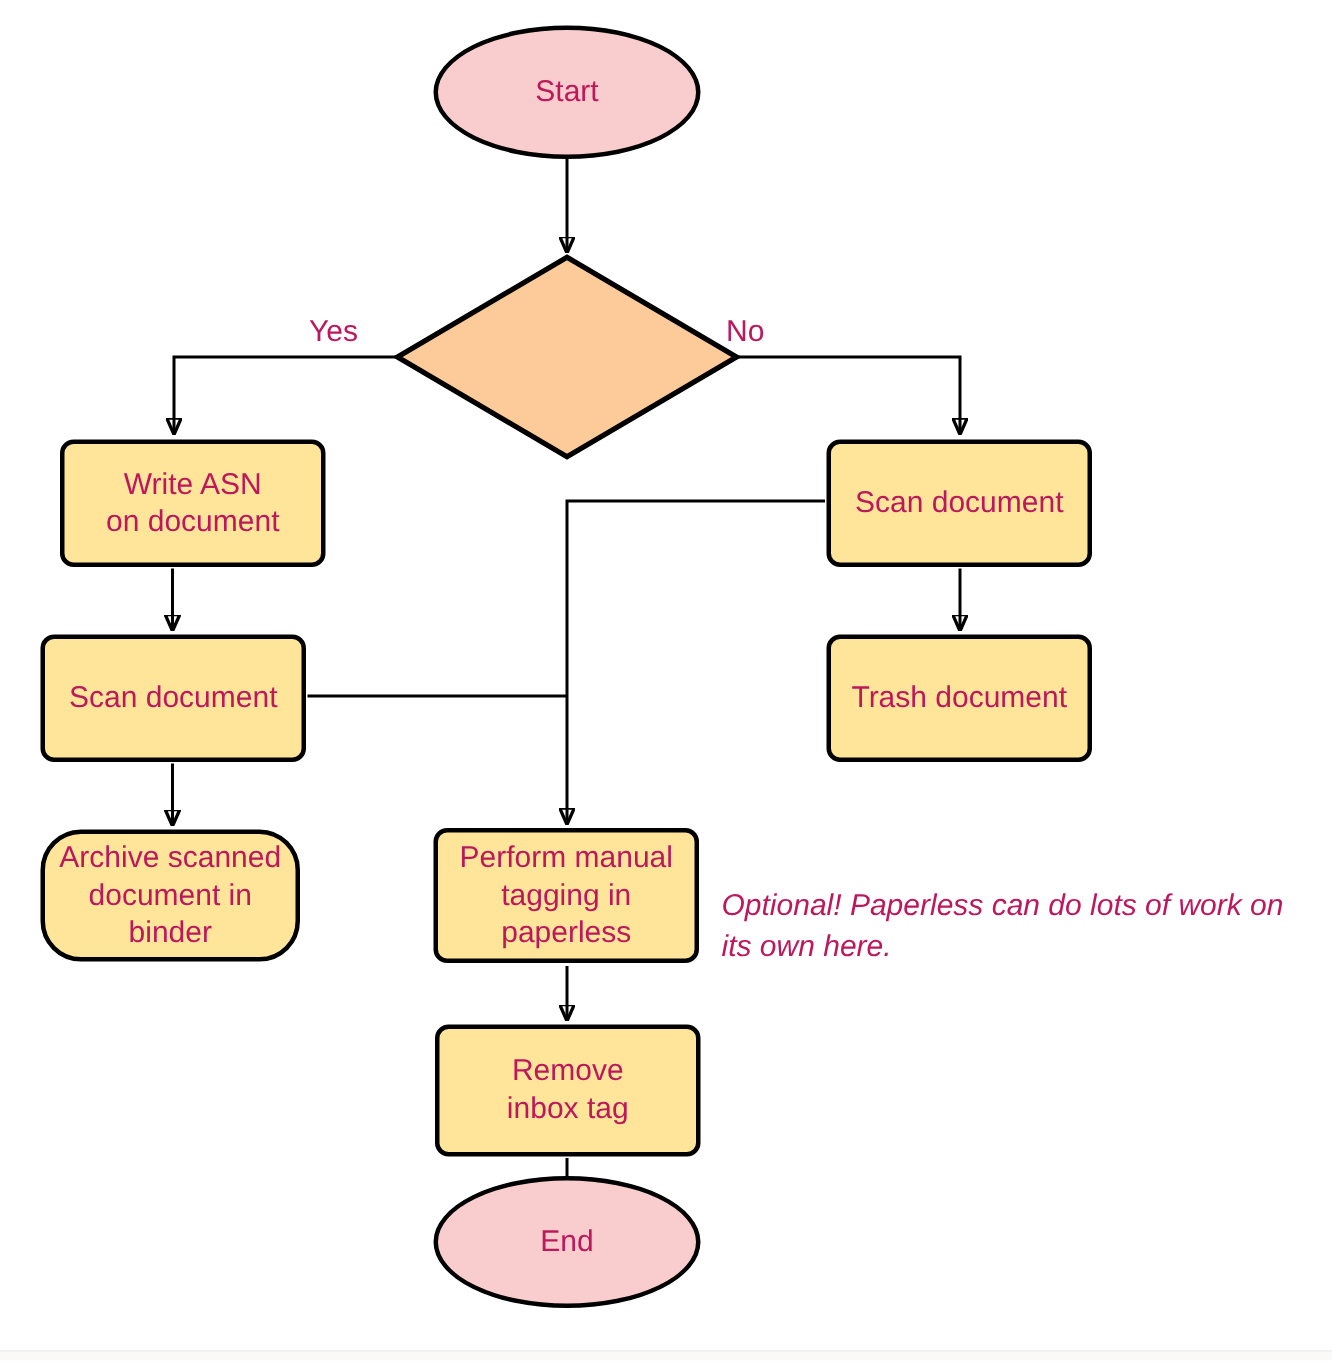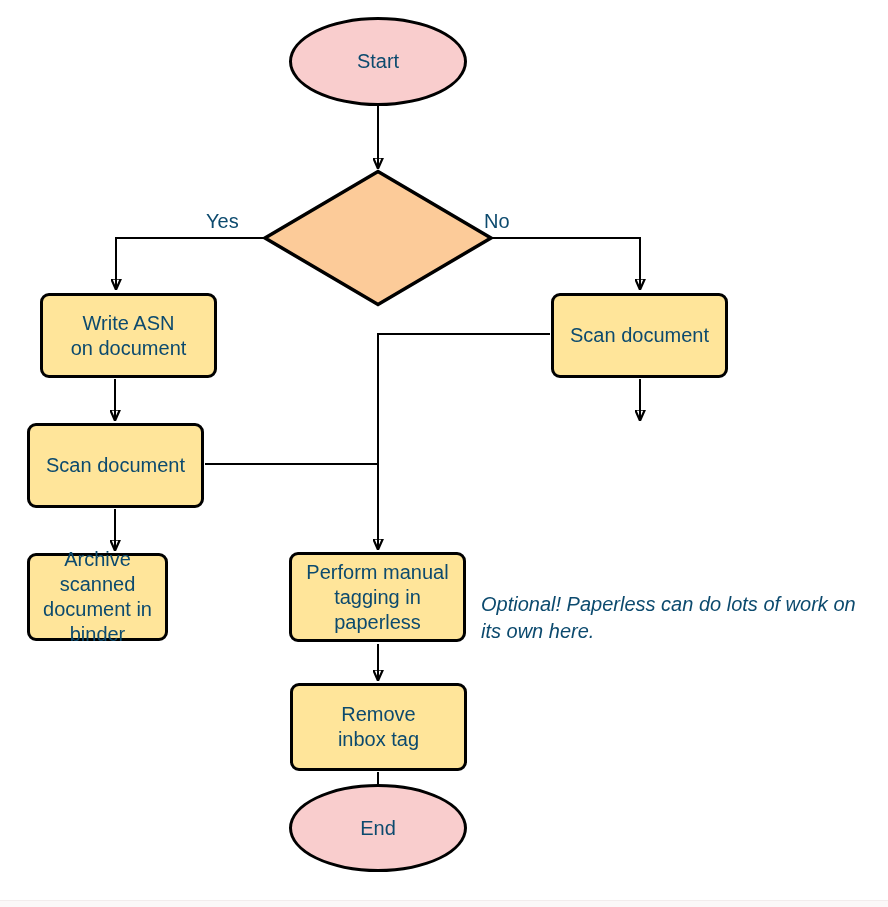--- a/index.html
+++ b/index.html
@@ -7,21 +7,21 @@
     padding: 0;
     background: var(--background, #ffffff);
     font-family: "Liberation Sans", sans-serif;
   }
   .canvas {
     position: relative;
     width: 888px;
     height: 907px;
     overflow: hidden;
     background: var(--background, #ffffff);
-    color: #0c4a6e;
+    color: #be185d;
   }
   .edges {
     position: absolute;
     left: 0; top: 0;
     width: 888px; height: 907px;
   }
   .edges path {
     fill: none;
     stroke: var(--stroke, #000);
     stroke-width: 2;
@@ -117,30 +117,33 @@
 
   <div class="node process" style="left:40px; top:293px; width:177px; height:85px;">
     <span>Write ASN
 on document</span>
   </div>
 
   <div class="node process" style="left:27px; top:423px; width:177px; height:85px;">
     <span>Scan document</span>
   </div>
 
-  <div class="node process" style="left:27px; top:553px; width:141px; height:88px;">
+  <div class="node process" style="left:27px; top:553px; width:173px; height:88px;border-radius:27px;">
     <span>Archive scanned
 document in
 binder</span>
   </div>
 
   <div class="node process" style="left:551px; top:293px; width:177px; height:85px;">
     <span>Scan document</span>
   </div>
 
+  <div class="node process" style="left:551px; top:423px; width:177px; height:85px;">
+    <span>Trash document</span>
+  </div>
 
   <div class="node process" style="left:289px; top:552px; width:177px; height:90px;">
     <span>Perform manual
 tagging in
 paperless</span>
   </div>
 
   <div class="node process" style="left:290px; top:683px; width:177px; height:88px;">
     <span>Remove
 inbox tag</span>

